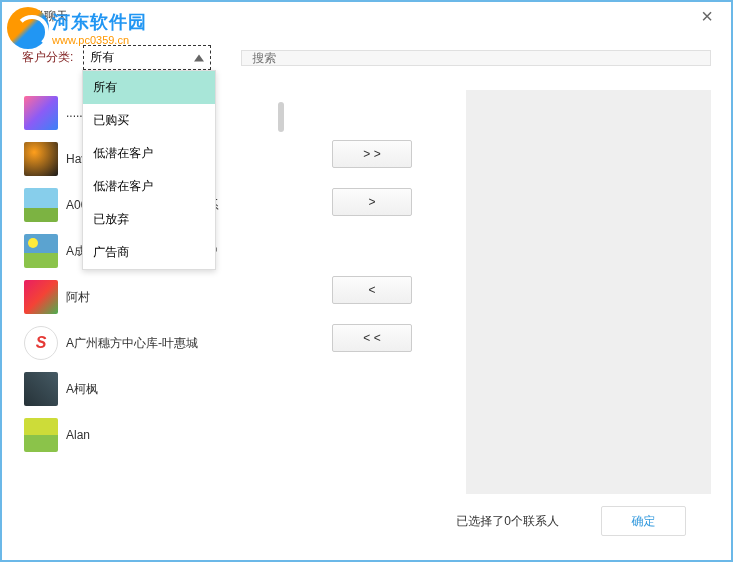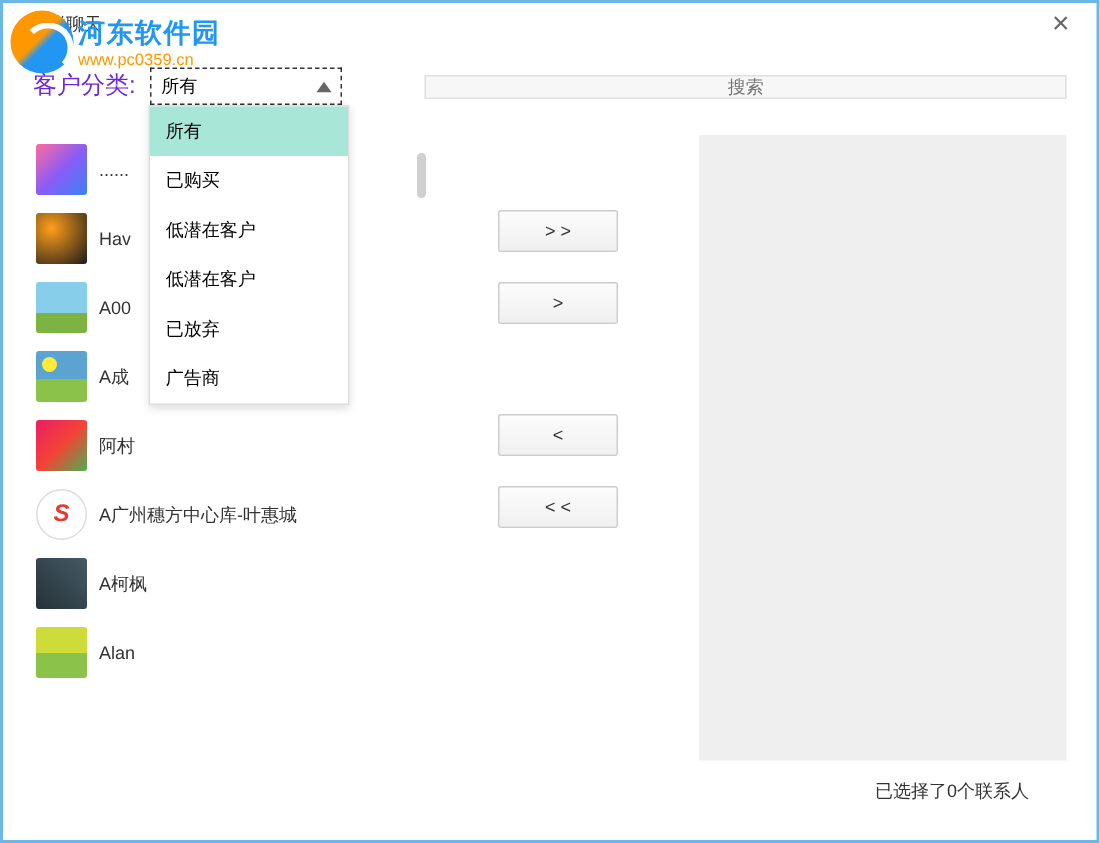--- a/index.html
+++ b/index.html
@@ -12,29 +12,29 @@
     .watermark-title { font-size: 18px; font-weight: bold; color: #2196f3; letter-spacing: 1px; }
     .watermark-url { font-size: 11px; color: #ff9800; font-weight: normal; }
     
     .title-bar { height: 28px; display: flex; align-items: center; justify-content: space-between; padding: 0 10px; }
     .title-text { font-size: 12px; color: #333; padding-left: 8px; }
     .close-btn { font-size: 20px; color: #666; cursor: pointer; padding: 2px 8px; line-height: 1; }
     
     .content { padding: 10px 20px; display: flex; flex-direction: column; height: calc(100% - 28px); }
     
     .top-row { display: flex; align-items: center; gap: 10px; margin-bottom: 15px; margin-top: 5px; }
-    .filter-label { font-size: 16px; color: #6d28d9; white-space: nowrap; }
+    .filter-label { font-size: 12px; color: #7f1d1d; white-space: nowrap; }
     .dropdown { position: relative; width: 128px; }
     .dropdown-selected { border: 1px dashed #333; padding: 3px 24px 3px 6px; font-size: 12px; cursor: pointer; position: relative; background: #fff; }
     .dropdown-arrow { position: absolute; right: 6px; top: 50%; transform: translateY(-50%); width: 0; height: 0; border-left: 5px solid transparent; border-right: 5px solid transparent; border-bottom: 7px solid #666; }
     .dropdown-menu { position: absolute; top: 100%; left: -1px; width: 134px; background: #fff; border: 1px solid #ddd; box-shadow: 0 2px 6px rgba(0,0,0,0.15); z-index: 50; }
     .dropdown-item { padding: 8px 10px; font-size: 12px; cursor: pointer; }
     .dropdown-item.selected { background: #a8e6d8; }
     
-    .search-input { flex: 1; margin-left: 45px; border: 1px solid #e0e0e0; background: #f7f7f7; padding: 0 10px; font-size: 12px; outline: none; color: #999; text-align: center; }
+    .search-input { flex: 1; margin-left: 20px; border: 1px solid #e0e0e0; background: #f7f7f7; padding: 0 10px; font-size: 12px; outline: none; color: #999; }
     
     .main-area { display: flex; flex: 1; gap: 0; margin-top: 5px; min-height: 0; }
     
     .contact-list { width: 250px; overflow-y: auto; padding-right: 5px; }
     .contact-item { display: flex; align-items: center; gap: 8px; padding: 6px 2px; cursor: pointer; }
     .contact-avatar { width: 34px; height: 34px; flex-shrink: 0; border-radius: 2px; }
     .avatar-1 { background: linear-gradient(135deg, #ff6b9d, #8b5cf6, #3b82f6); }
     .avatar-2 { background: radial-gradient(circle at 30% 30%, #ff9f1c, #1a1a1a); }
     .avatar-3 { background: linear-gradient(180deg, #87ceeb 60%, #7cb342 60%); }
     .avatar-4 { background: linear-gradient(180deg, #5ba3d0 55%, #8bc34a 55%); position: relative; }
@@ -136,14 +136,15 @@
       <button class="transfer-btn">&gt;</button>
       <button class="transfer-btn">&lt;</button>
       <button class="transfer-btn">&lt; &lt;</button>
     </div>
 
     <div class="selected-panel"></div>
   </div>
 
   <div class="footer">
     <span class="status-text">已选择了0个联系人</span>
+    <button class="confirm-btn">确定</button>
   </div>
 </div>
 
 </body></html>

